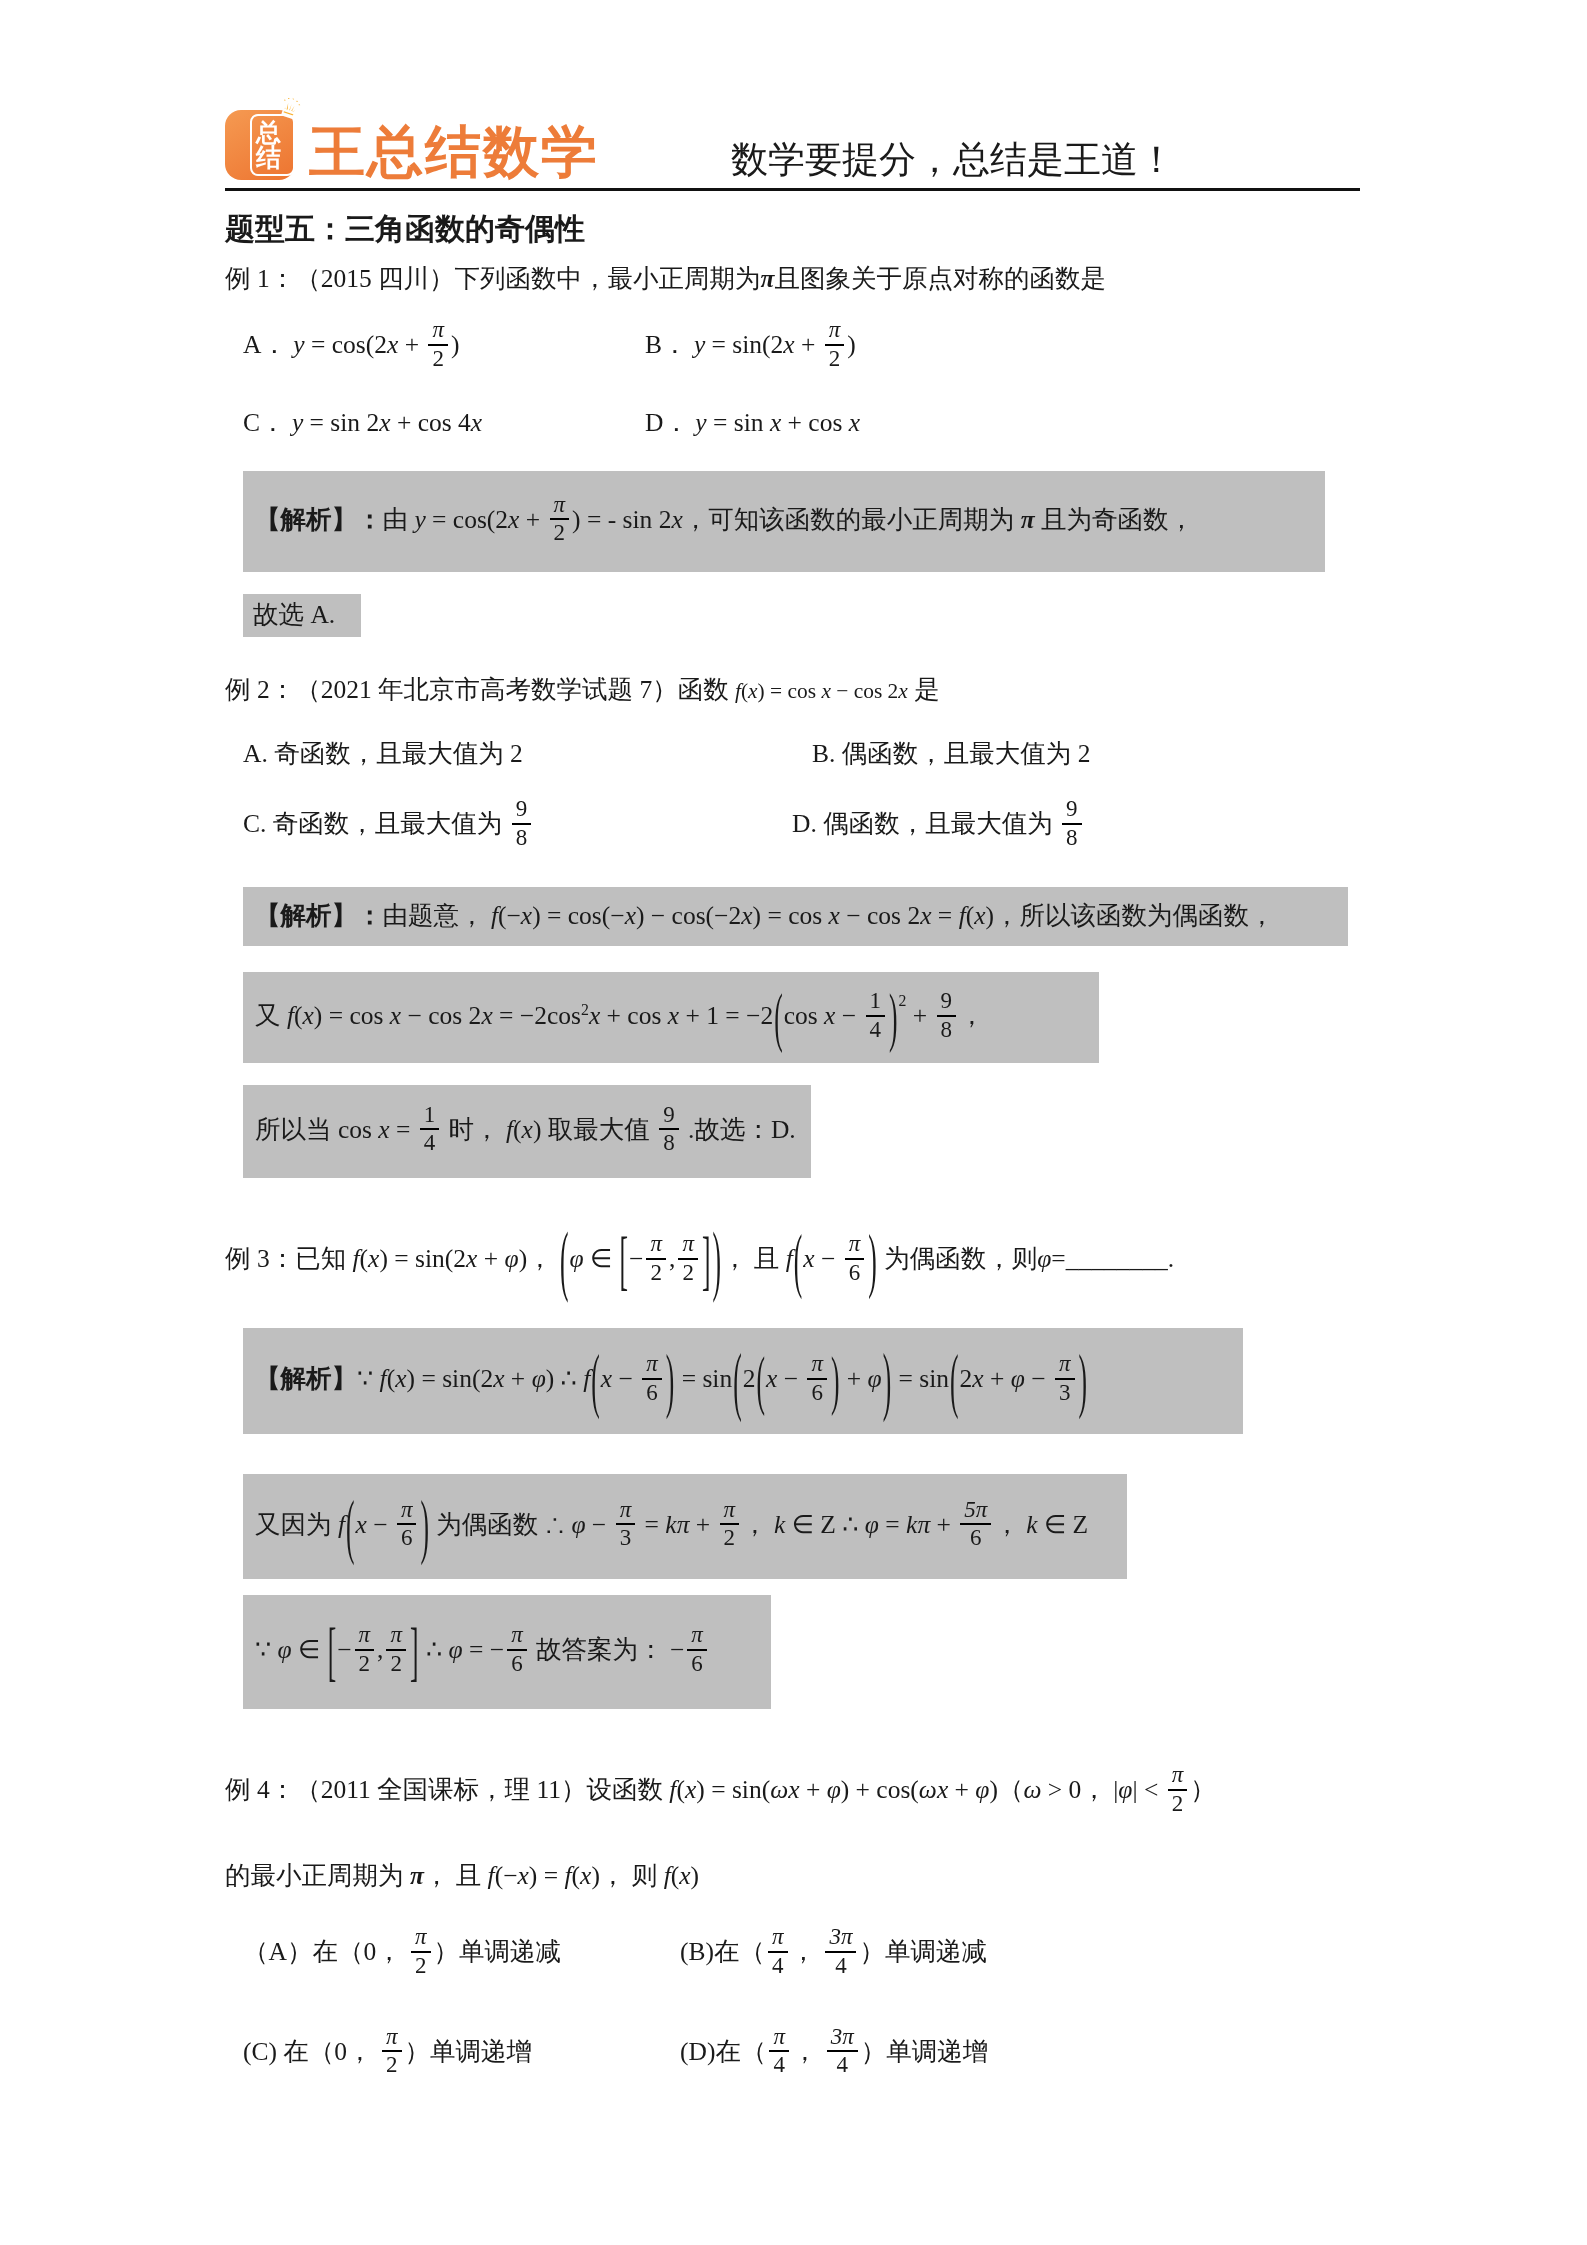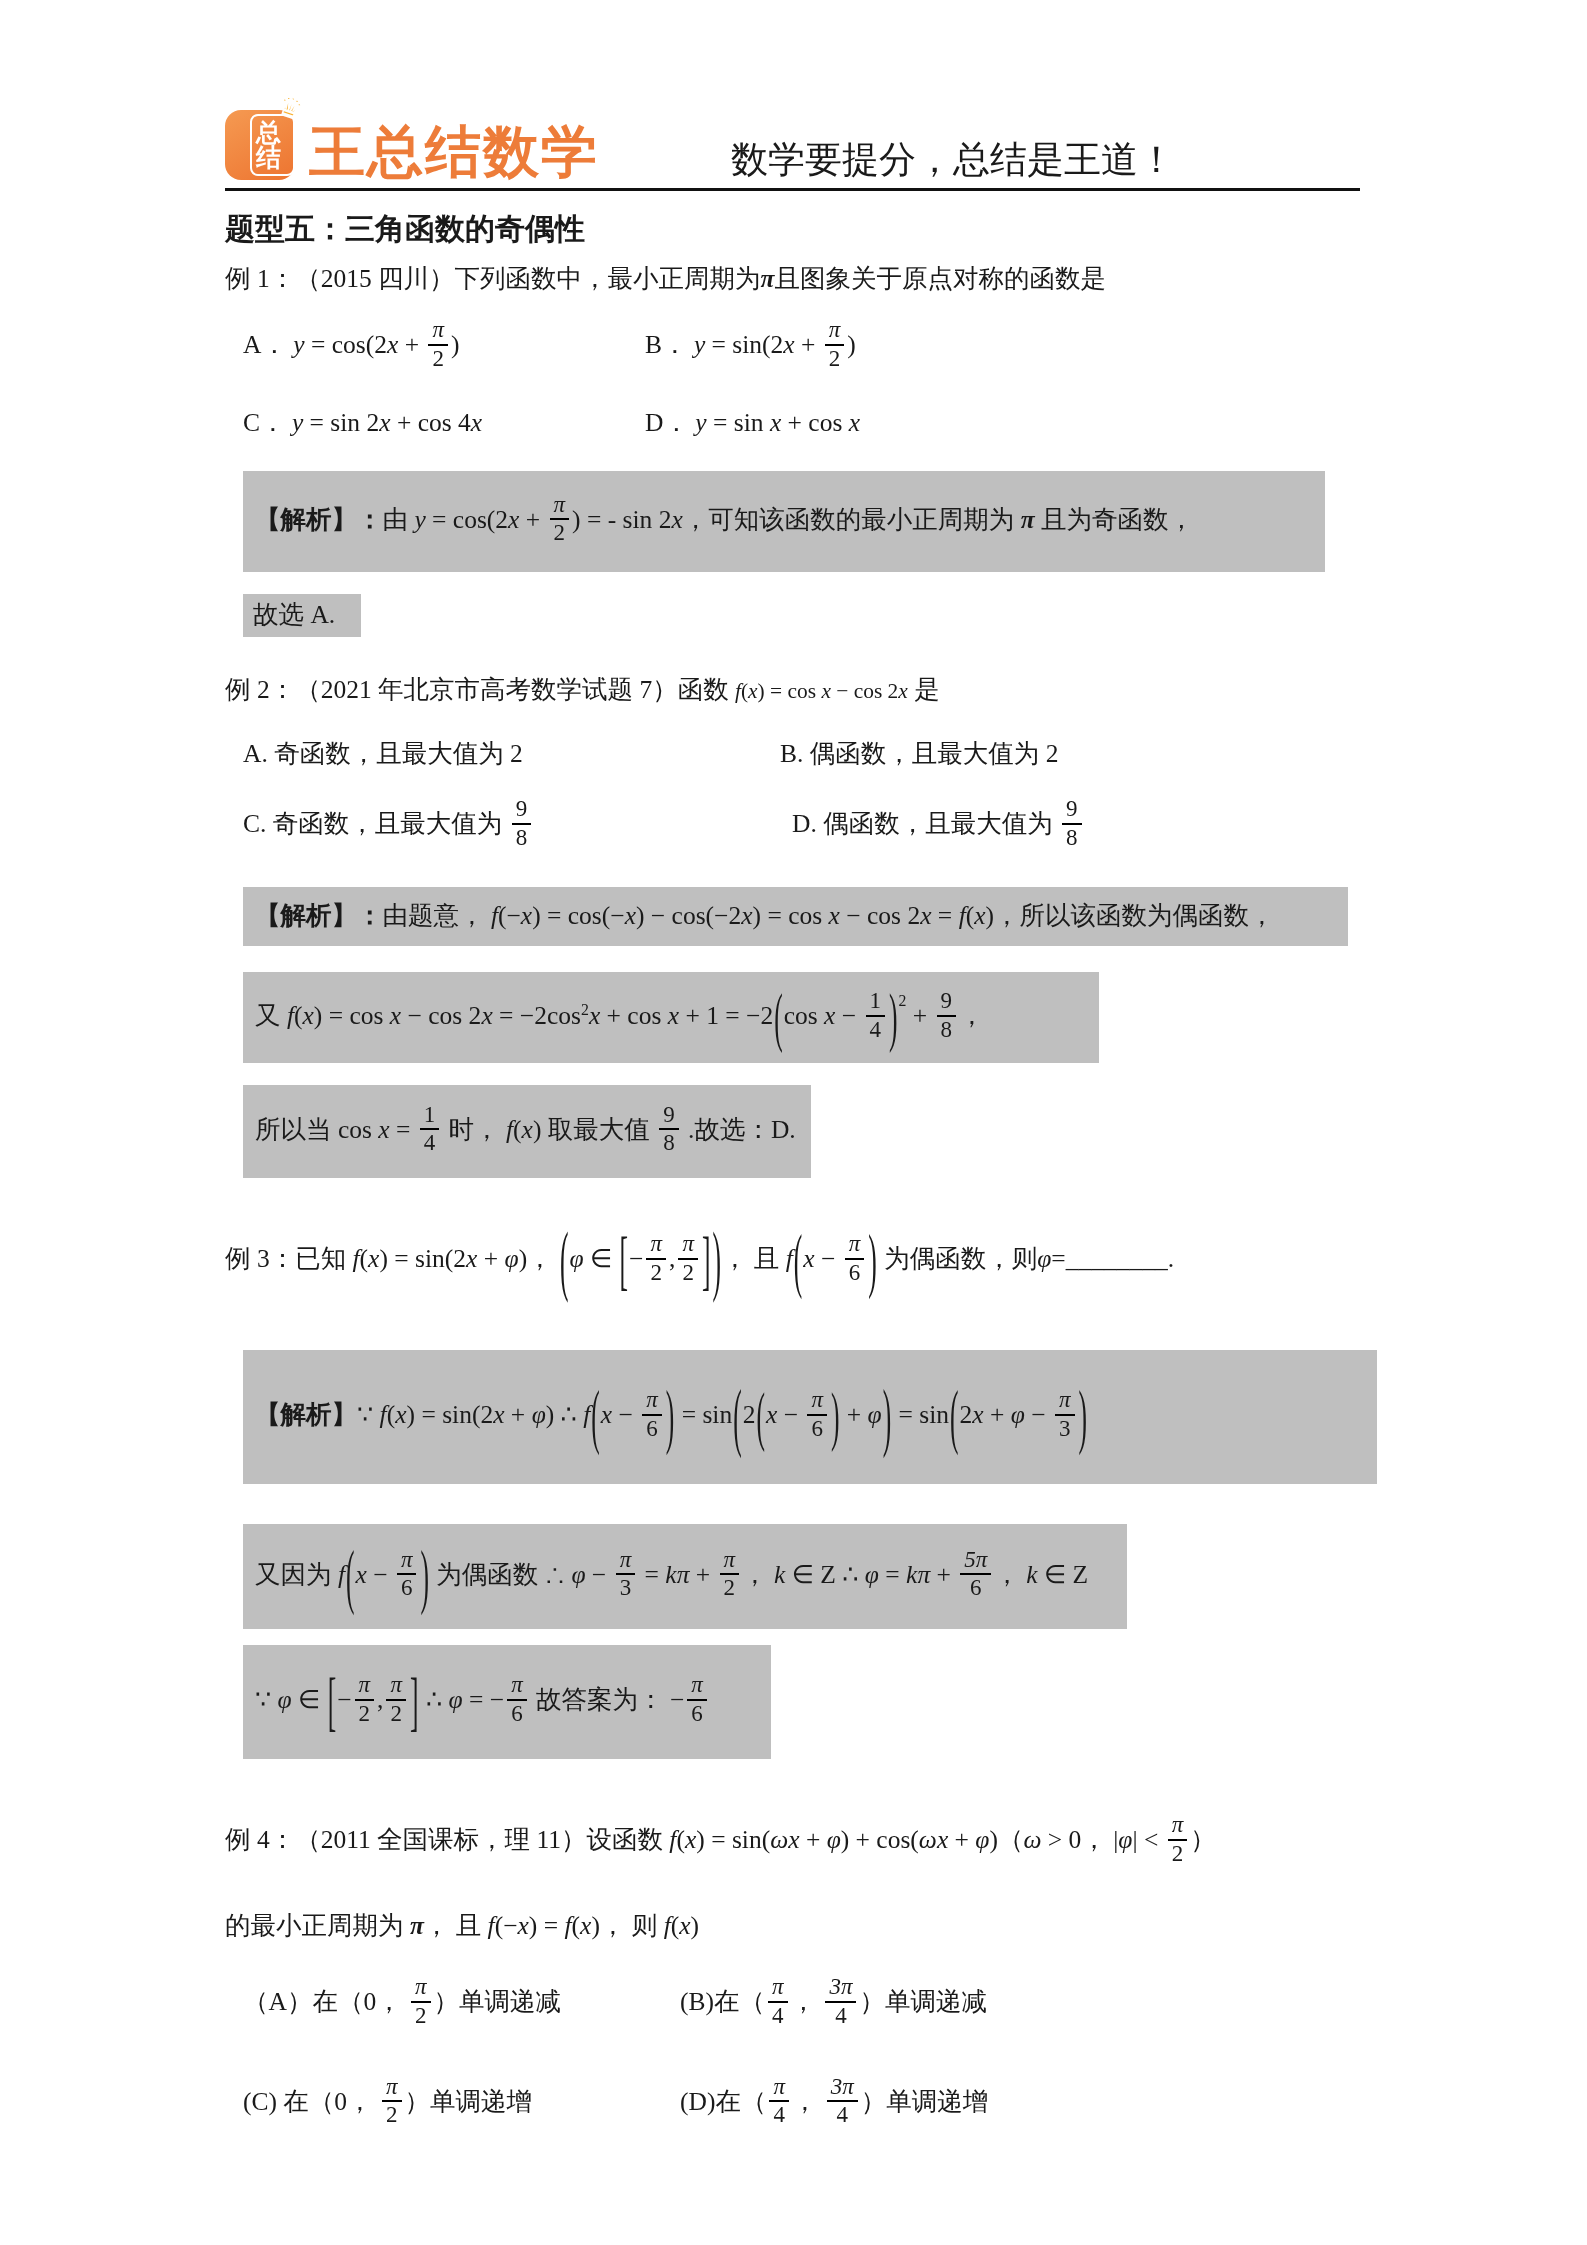--- a/index.html
+++ b/index.html
@@ -50,29 +50,29 @@
   .cols-ex2 .opt:first-child{width:537px;}
   .cols-ex4 .opt:first-child{width:437px;}
 
   
   .sol{background:#bfbfbf;margin-left:18px;box-sizing:border-box;}
   .s-ex1-1{width:1082px;padding:24px 12px;margin-top:30px;}
   .s-ex1-2{width:118px;padding:4px 10px;margin-top:22px;}
   .s-ex2-1{width:1105px;padding:12px 12px;margin-top:34px;}
   .s-ex2-2{width:856px;padding:18px 12px;margin-top:26px;}
   .s-ex2-3{width:568px;padding:20px 12px;margin-top:22px;}
-  .s-ex3-1{width:1134px;padding:40px 12px;margin-top:62px;}
+  .s-ex3-1{width:1000px;padding:26px 12px;margin-top:40px;}
   .s-ex3-2{width:884px;padding:26px 12px;margin-top:40px;}
   .s-ex3-3{width:528px;padding:30px 12px;margin-top:16px;}
 
   .m-ex1stem{margin-top:12px;}
   .row-ex1-1{margin-top:24px;}
   .row-ex1-2{margin-top:32px;}
   .m-ex2stem{margin-top:36px;}
-  .row-ex2-1{margin-top:30px;}
+  .row-ex2-1{margin-top:30px;gap:32px;}
   .row-ex2-2{margin-top:28px;gap:12px;}
   .m-ex3stem{margin-top:56px;}
   .m-ex4stem1{margin-top:56px;}
   .m-ex4stem2{margin-top:40px;}
   .row-ex4-1{margin-top:34px;}
   .row-ex4-2{margin-top:46px;}
 </style>
 </head>
 <body>
 

